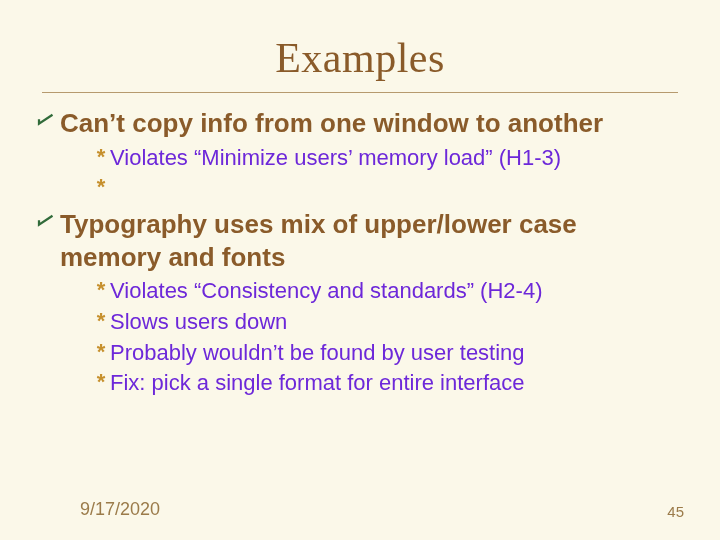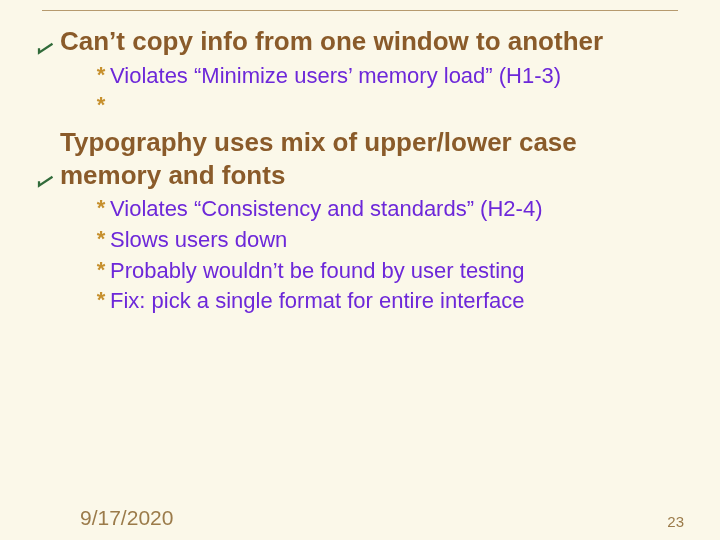--- a/index.html
+++ b/index.html
@@ -28,21 +28,21 @@
   .rule {
     margin: 10px 42px 0 42px;
     border: none;
     border-top: 1px solid #b69a6e;
   }
   .content {
     padding: 14px 36px 0 36px;
   }
   .top-item {
     display: flex;
-    align-items: flex-end;
+    align-items: flex-start;
     margin-top: 8px;
   }
   .top-item:first-child {
     margin-top: 0;
   }
   .check {
     flex: 0 0 auto;
     width: 20px;
     margin-top: 4px;
     margin-right: 4px;
@@ -78,36 +78,37 @@
   }
   .sub-text {
     font-size: 22px;
     line-height: 1.3;
     color: #6d28d9;
   }
   .footer-date {
     position: absolute;
     left: 80px;
     bottom: 20px;
-    font-size: 21px;
+    font-size: 18px;
     color: #9b7b4a;
   }
   .footer-page {
     position: absolute;
     right: 36px;
     bottom: 20px;
     font-size: 15px;
     color: #9b7b4a;
   }
 </style>
 </head>
 <body>
 
 <div class="slide">
 
+  <div class="title">Examples</div>
   <hr class="rule">
 
   <div class="content">
 
     <div class="top-item">
       <span class="check">
         <svg viewBox="0 0 24 24">
             <path d="M4 11 L4 17 L22 5" fill="none" stroke="#316b3a" stroke-width="3"></path>
           </svg>
       </span>
@@ -146,15 +147,15 @@
       </div>
       <div class="sub-item">
         <span class="asterisk">*</span>
         <span class="sub-text">Fix: pick a single format for entire interface</span>
       </div>
     </div>
 
   </div>
 
   <div class="footer-date">9/17/2020</div>
-  <div class="footer-page">23</div>
+  <div class="footer-page">45</div>
 
 </div>
 
 </body></html>

